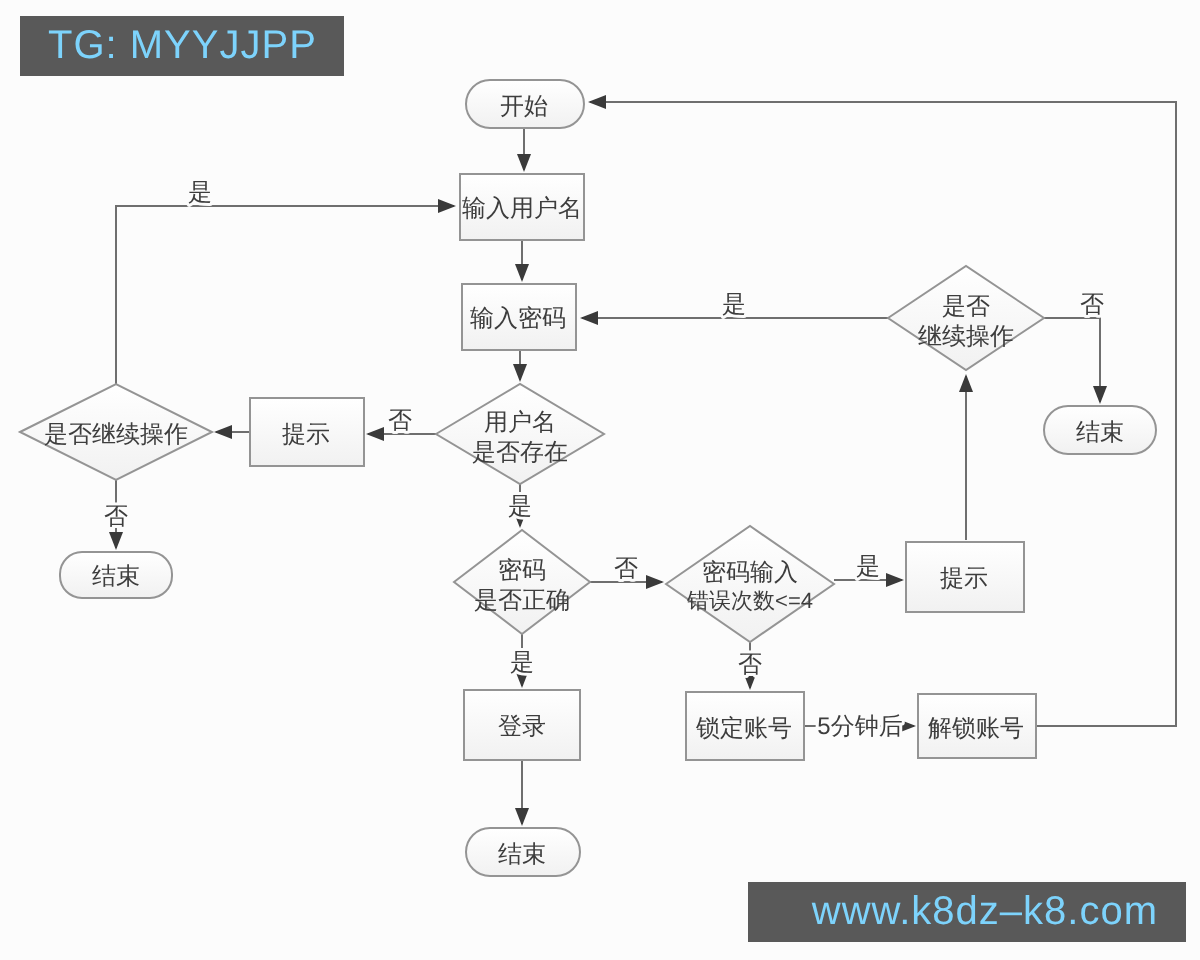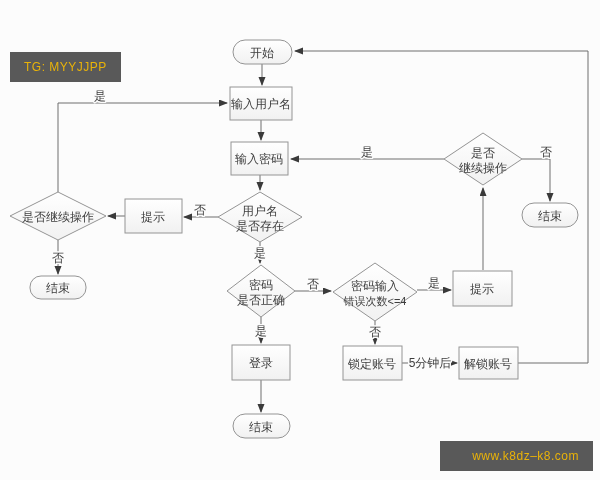--- a/index.html
+++ b/index.html
@@ -2,23 +2,23 @@
 <html><head>
 <meta charset="utf-8">
 <style>
   html,body { margin:0; padding:0; }
   body {
     width:600px; height:480px; position:relative;
     background:#fcfcfc; overflow:hidden;
     font-family:"Liberation Sans","DejaVu Sans",sans-serif;
   }
   .banner {
-    position:absolute; background:#595959; color:#eab308;
-    font-size:12px; line-height:30px; padding:0 14px;
-    letter-spacing:0.5px; white-space:nowrap;margin-top:44px;
+    position:absolute; background:#595959; color:#7dd3fc;
+    font-size:20px; line-height:30px; padding:0 14px;
+    letter-spacing:0.5px; white-space:nowrap;
   }
   .banner-tl { left:10px; top:8px; }
   .banner-br { right:7px; bottom:9px;padding-left:32px; }
   svg { position:absolute; left:0; top:0; }
   .shape { fill:url(#shapeFill); stroke:#949494; stroke-width:1; }
   .edge  { fill:none; stroke:#6f6f6f; stroke-width:1; }
   text {
     font-family:"Liberation Sans","DejaVu Sans",sans-serif;
     fill:#3d3d3d;
   }

